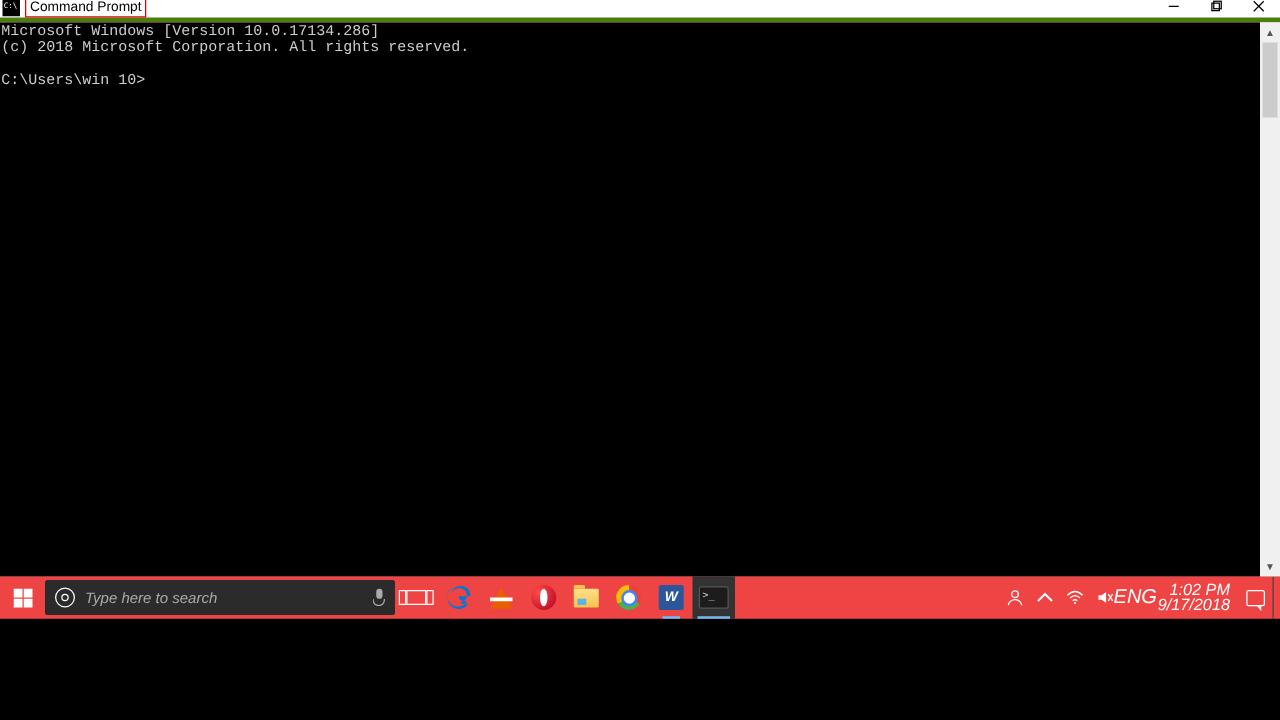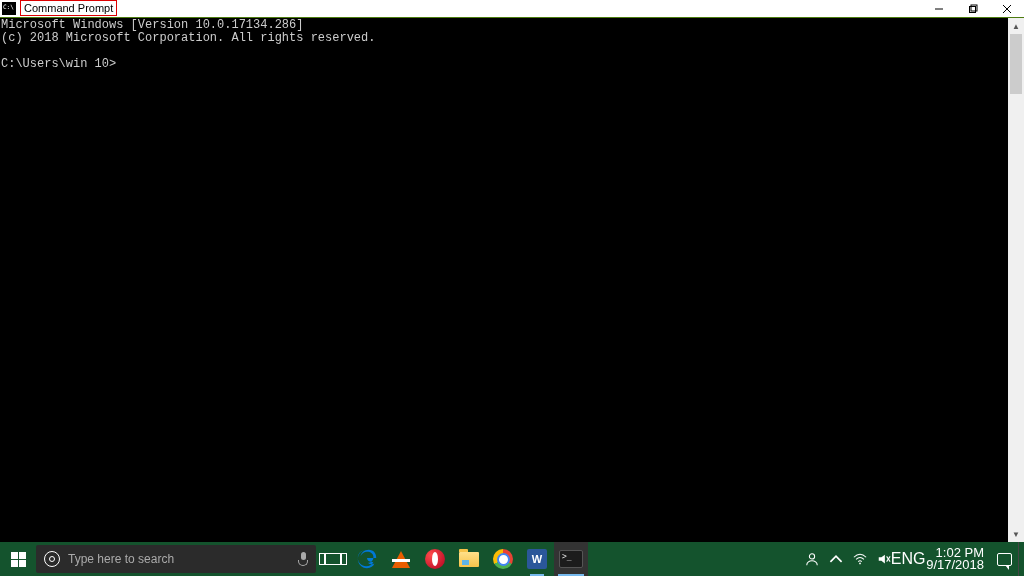--- a/index.html
+++ b/index.html
@@ -3,23 +3,23 @@
 <meta charset="utf-8">
 <style>
   * { margin: 0; padding: 0; box-sizing: border-box; }
   html, body { width: 1024px; height: 576px; overflow: hidden; font-family: 'Segoe UI', Tahoma, sans-serif; background: #000; }
 
   
   .titlebar {
     height: 18px;
     background: #fff;
     display: flex;
-    align-items: flex-start;
+    align-items: flex-end;
     justify-content: space-between;
-    border-bottom: 1px solid #4d7c0f;
+    border-bottom: 4px solid #4d7c0f;
   }
   .title-left {
     display: flex;
     align-items: center;
     gap: 4px;
     padding-left: 2px;
   }
   .app-icon {
     width: 14px; height: 13px;
     background: #000;
@@ -55,21 +55,21 @@
     align-items: center;
     justify-content: center;
     color: #000;
     font-size: 10px;
   }
   .win-btn svg { width: 10px; height: 10px; }
 
   
   .console-wrap {
     position: relative;
-    height: 524px;
+    height: 443px;
     background: #f9a8d4;
   }
   .console {
     position: absolute;
     left: 0; top: 0; right: 16px; bottom: 0;
     background: #000;
     color: #ccc;
     font-family: Consolas, 'Courier New', monospace;
     font-size: 12px;
     line-height: 13px;
@@ -98,25 +98,26 @@
   .sb-thumb {
     position: absolute;
     top: 0; left: 2px; right: 2px;
     height: 60px;
     background: #ccc;
   }
 
   
   .taskbar {
     height: 34px;
-    background: #14532d;
+    background: #ef4444;
     display: flex;
     align-items: flex-start;
     color: #fff;
     font-size: 12px;
+    font-style: italic;
   }
   .tb-left { display: flex; align-items: center; height: 100%; }
   .start-btn {
     width: 36px; height: 100%;
     display: flex; align-items: center; justify-content: center;
   }
   .win-logo {
     width: 15px; height: 15px;
     display: grid;
     grid-template-columns: 1fr 1fr;

